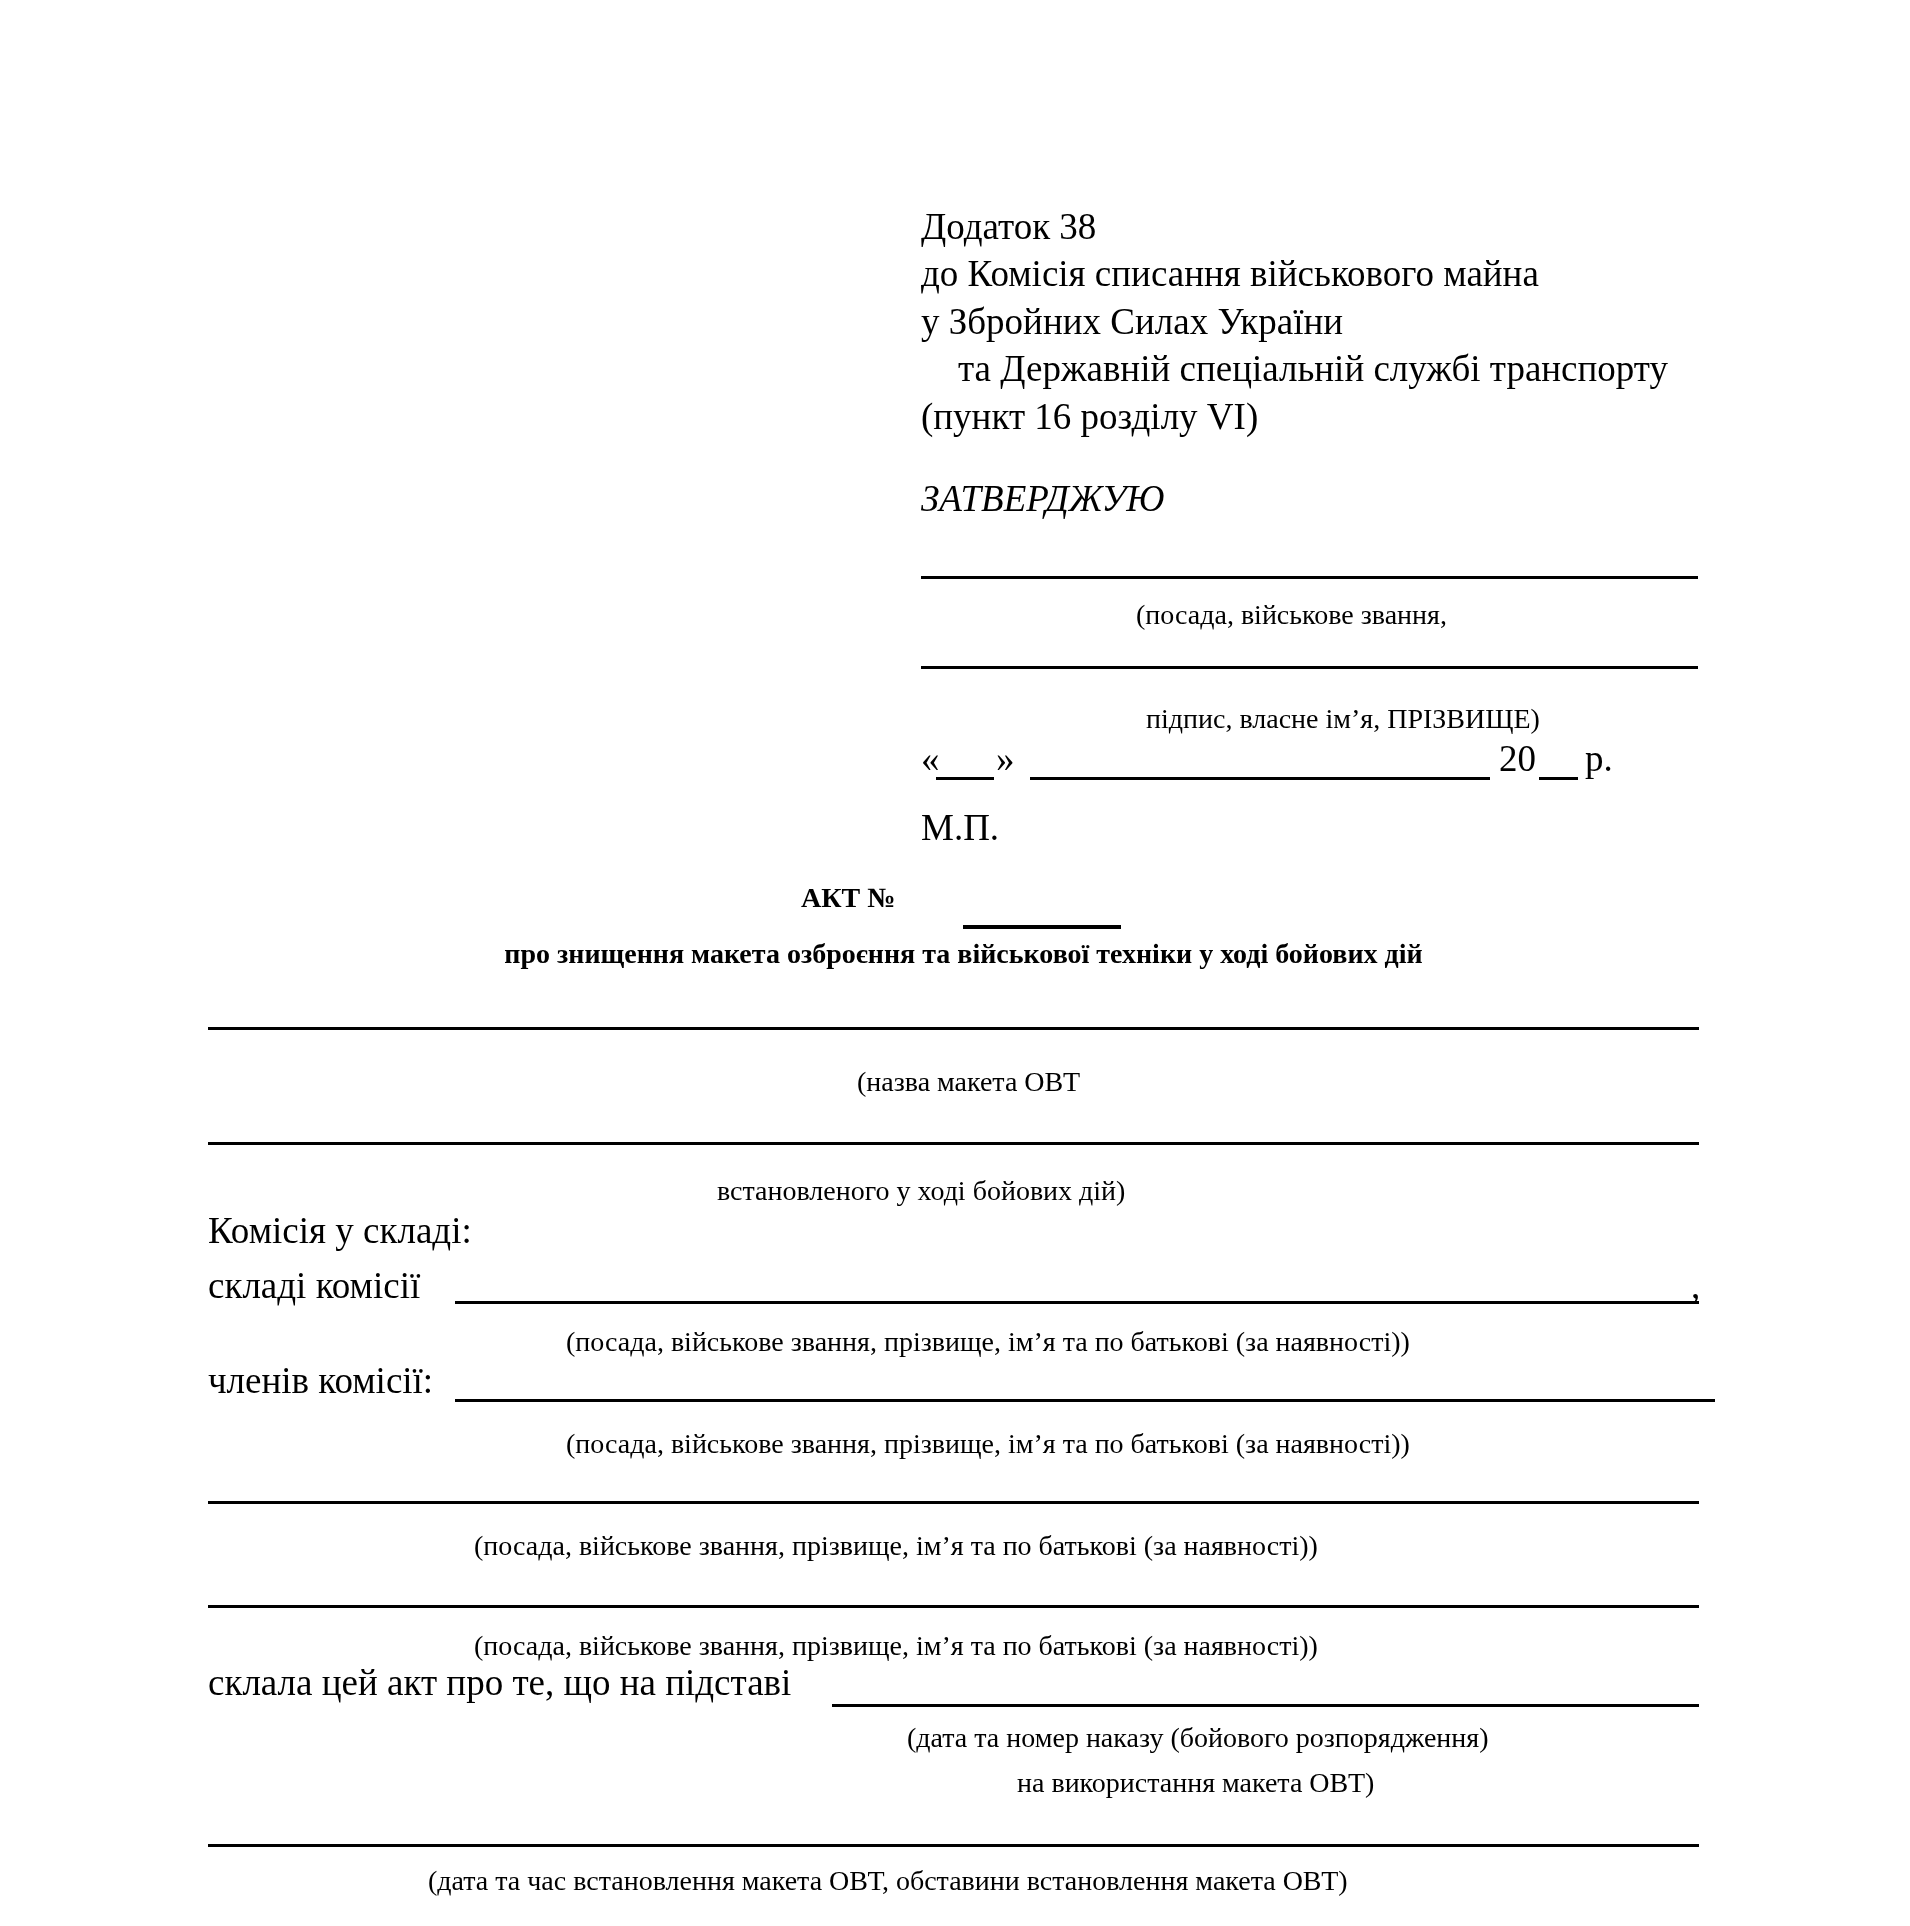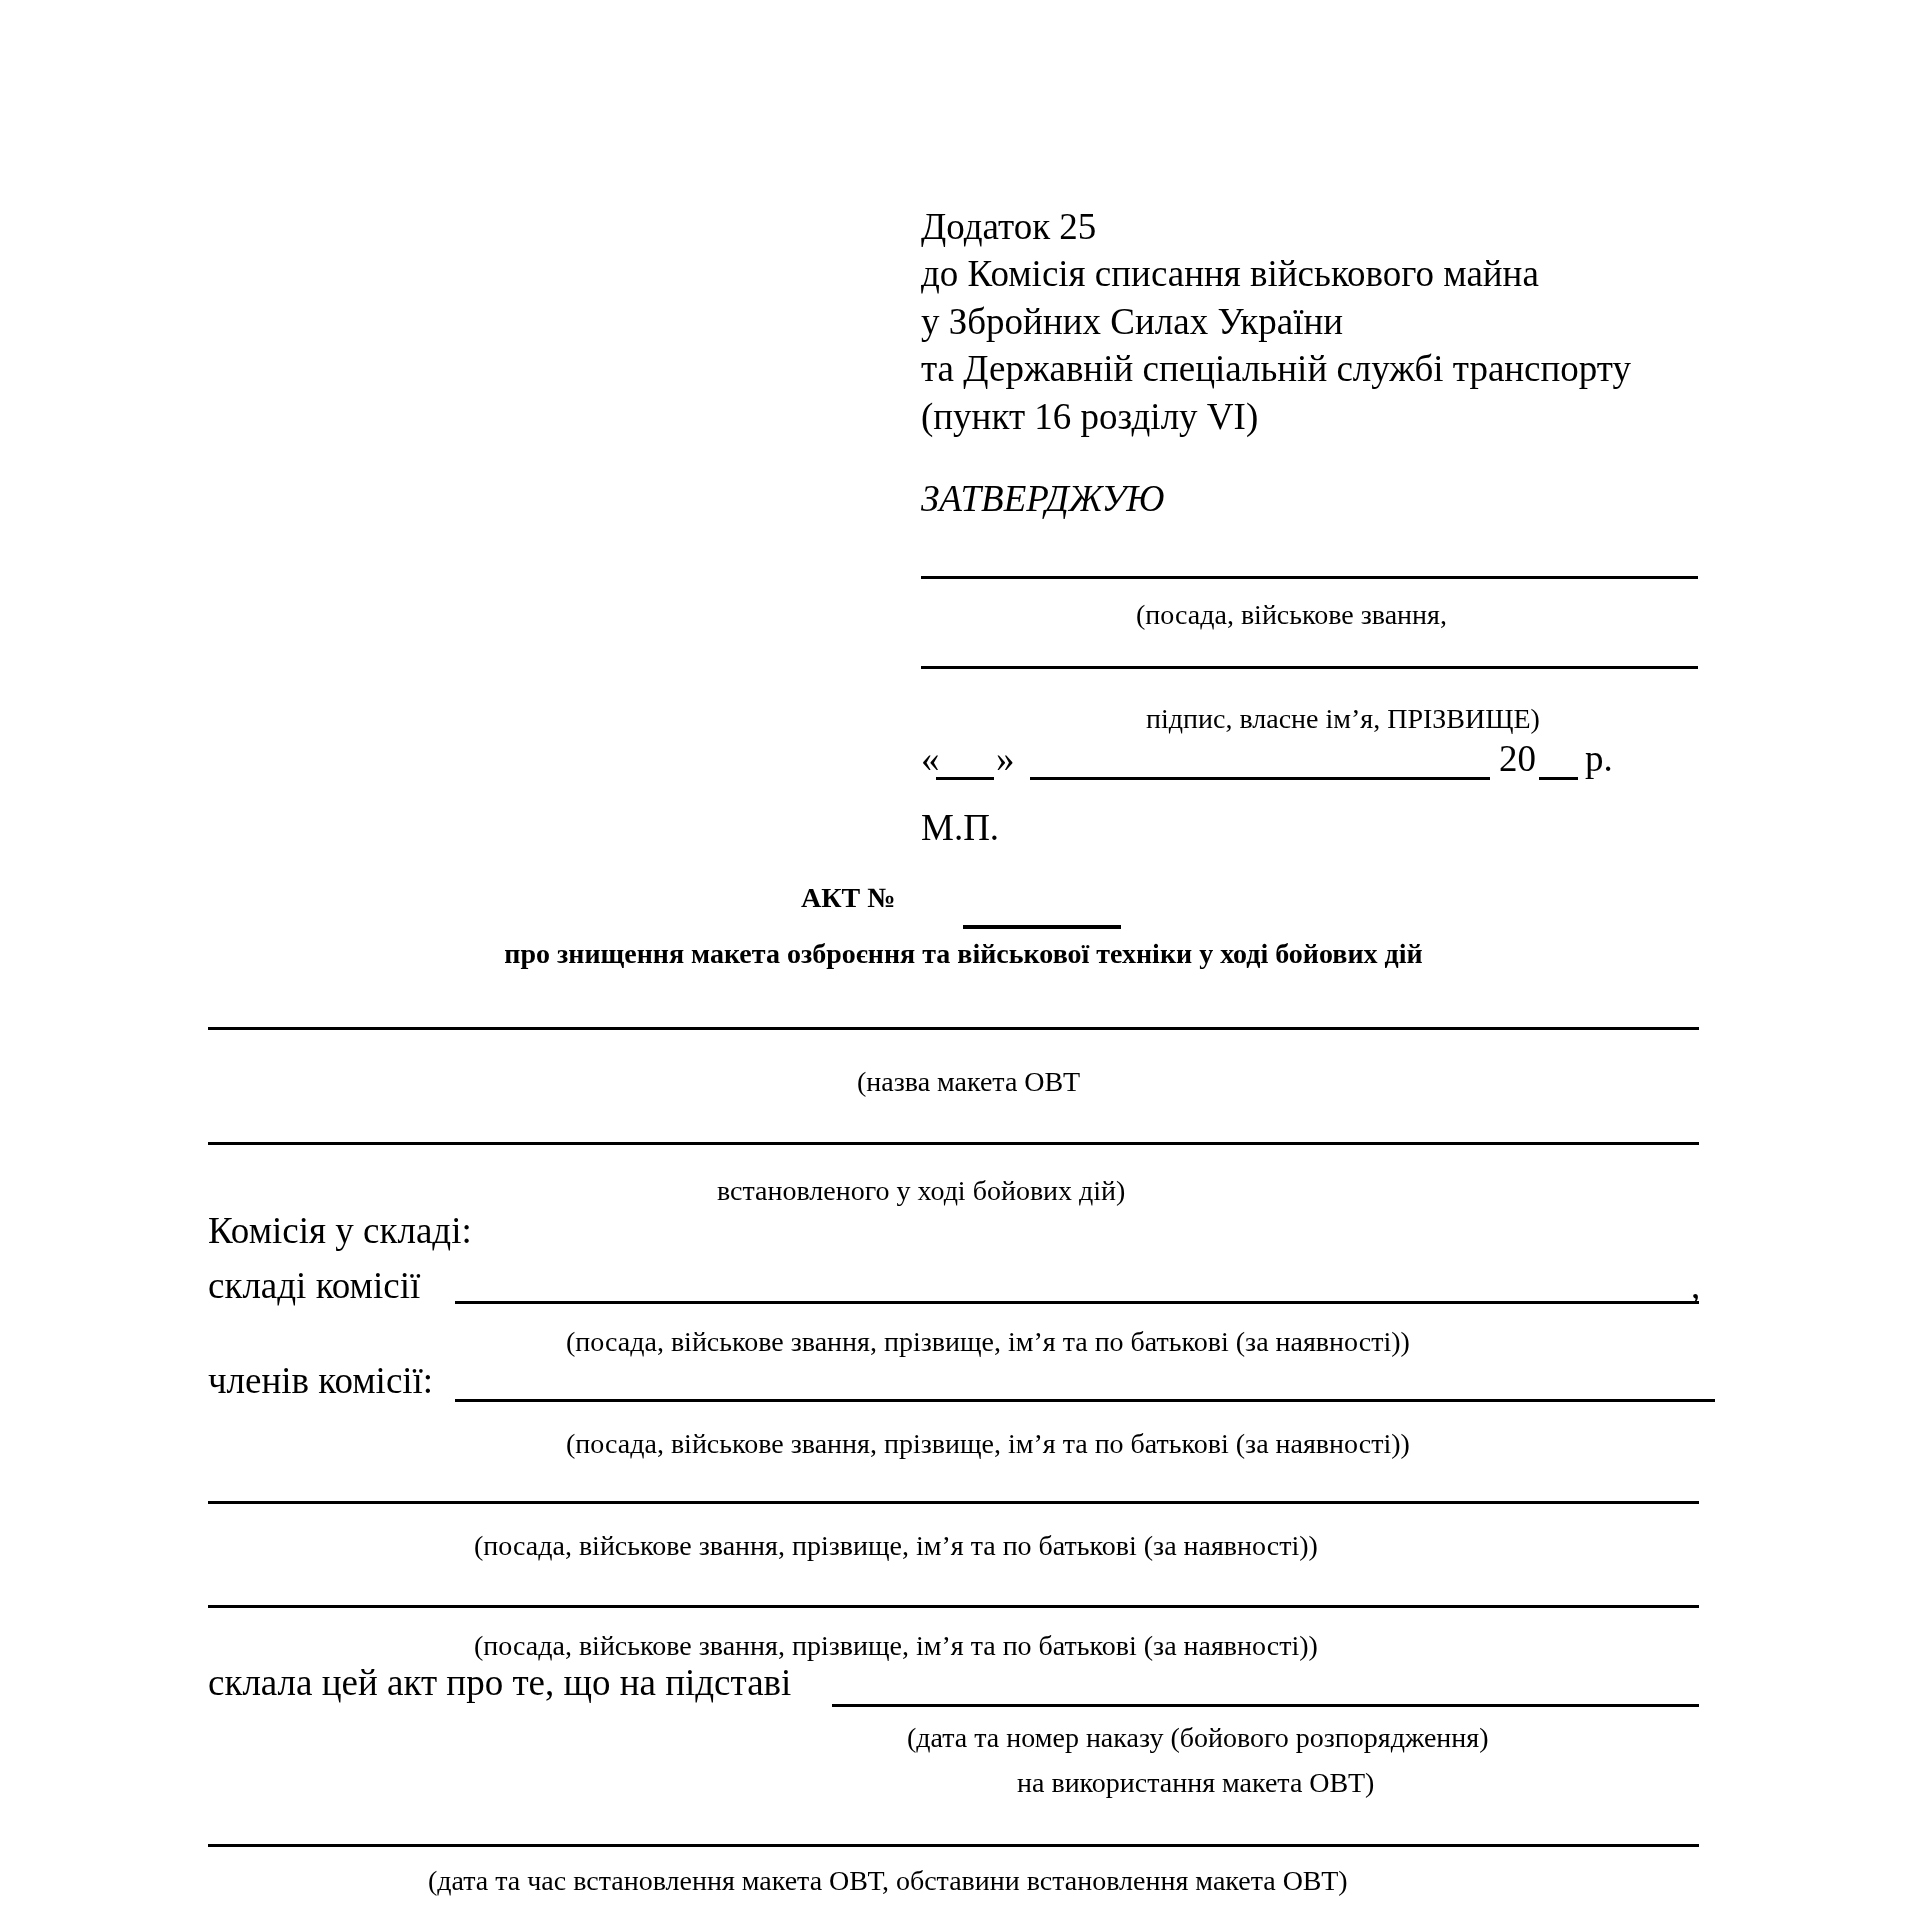--- a/index.html
+++ b/index.html
@@ -8,24 +8,24 @@
   .abs { position: absolute; white-space: nowrap; }
   .t { font-size: 37px; line-height: 1; }
   .s { font-size: 28px; line-height: 1; margin-top: 12px; }
   .line { position: absolute; height: 2.7px; background: #000; }
   .title { font-size: 28px; font-weight: bold; line-height: 1; }
 </style>
 </head>
 <body>
 
 <div>
-  <div class="abs t" style="left:921px; top:208px;">Додаток 25</div>
+  <div class="abs t" style="left:921px; top:208px;">Додаток 38</div>
   <div class="abs t" style="left:921px; top:255px;">до Комісія списання військового майна</div>
   <div class="abs t" style="left:921px; top:303px;">у Збройних Силах України</div>
-  <div class="abs t" style="left:921px; top:350px;text-align:right;">та Державній спеціальній службі транспорту</div>
+  <div class="abs t" style="left:958px; top:350px;text-align:right;">та Державній спеціальній службі транспорту</div>
   <div class="abs t" style="left:921px; top:398px;">(пункт 16 розділу VI)</div>
 </div>
 
 <div>
   <div class="abs t" style="left:921px; top:480px;font-style:italic;">ЗАТВЕРДЖУЮ</div>
   <div class="line" style="left:921px; top:576px; width:777px;"></div>
   <div class="abs s" style="left:1136px; top:589px;">(посада, військове звання,</div>
   <div class="line" style="left:921px; top:666px; width:777px;"></div>
   <div class="abs s" style="left:1146px; top:693px;text-align:right;">підпис, власне ім’я, ПРІЗВИЩЕ)</div>
 

